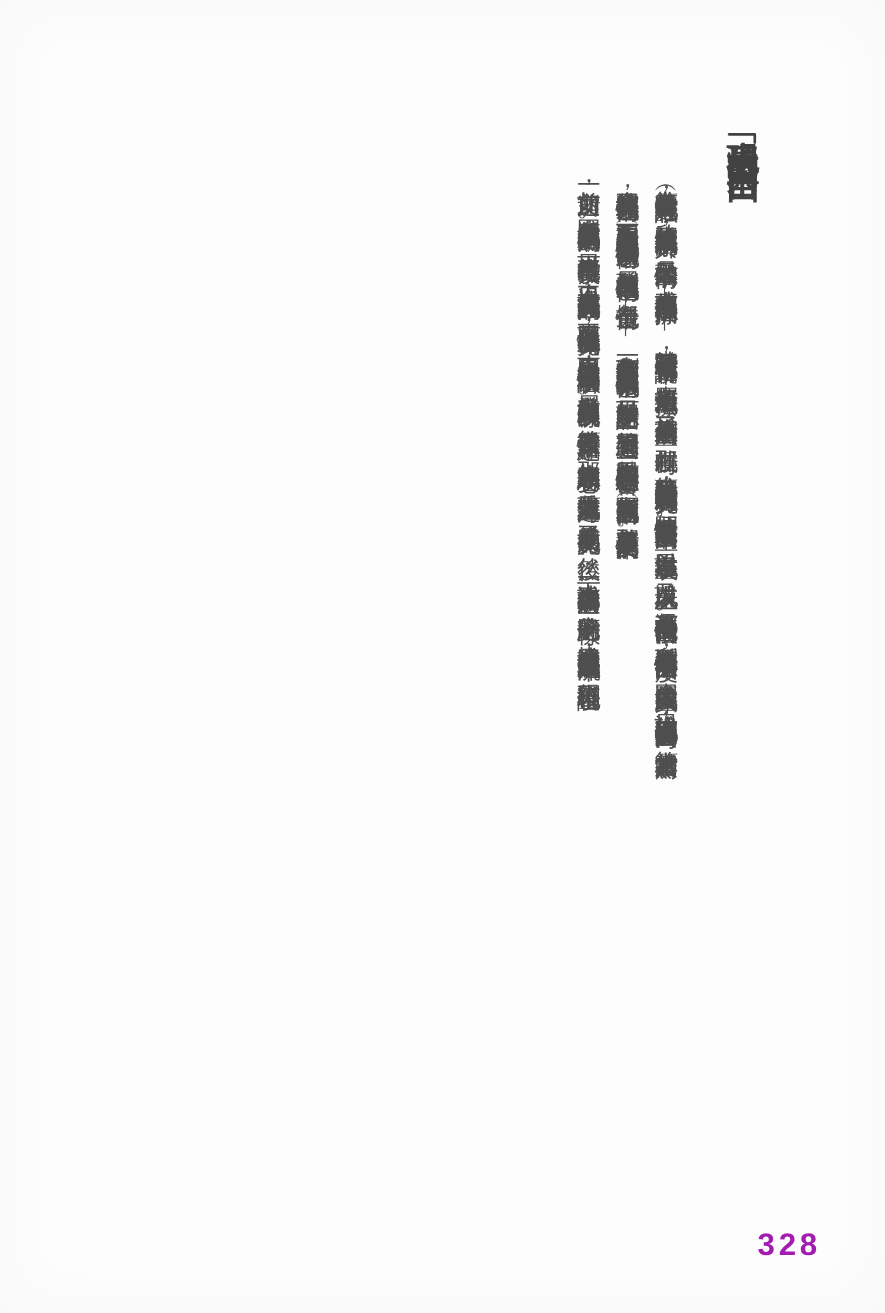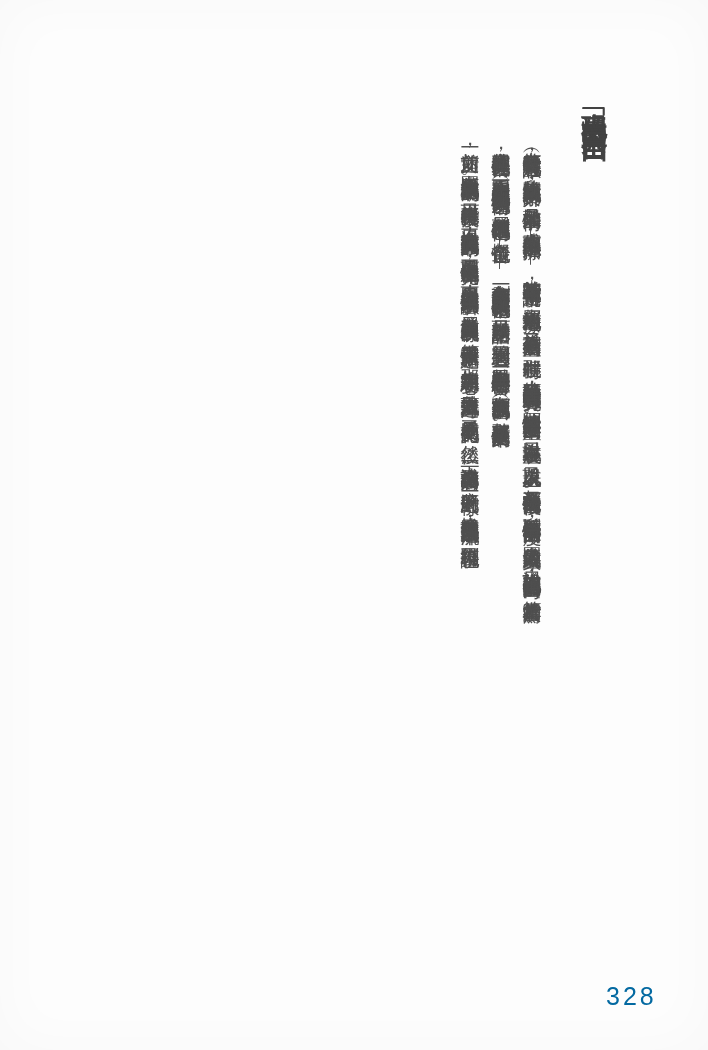--- a/index.html
+++ b/index.html
@@ -50,23 +50,23 @@
   .body-text p {
     margin: 0;
     text-indent: 39px;      
   }
   .page-number {
     position: absolute;
     top: 982px;
     left: 606px;
     font-family: "Liberation Sans", sans-serif;
     font-size: 25px;
-    font-weight: 400;
+    font-weight: 700;
     letter-spacing: 3px;
-    color: #0369a1;
+    color: #a21caf;
   }
 </style>
 </head>
 <body>
 
 <div class="book-page">
 
   <h1 class="chapter-title">表現的「自由」與「不自由」</h1>
 
   <div class="body-text">

